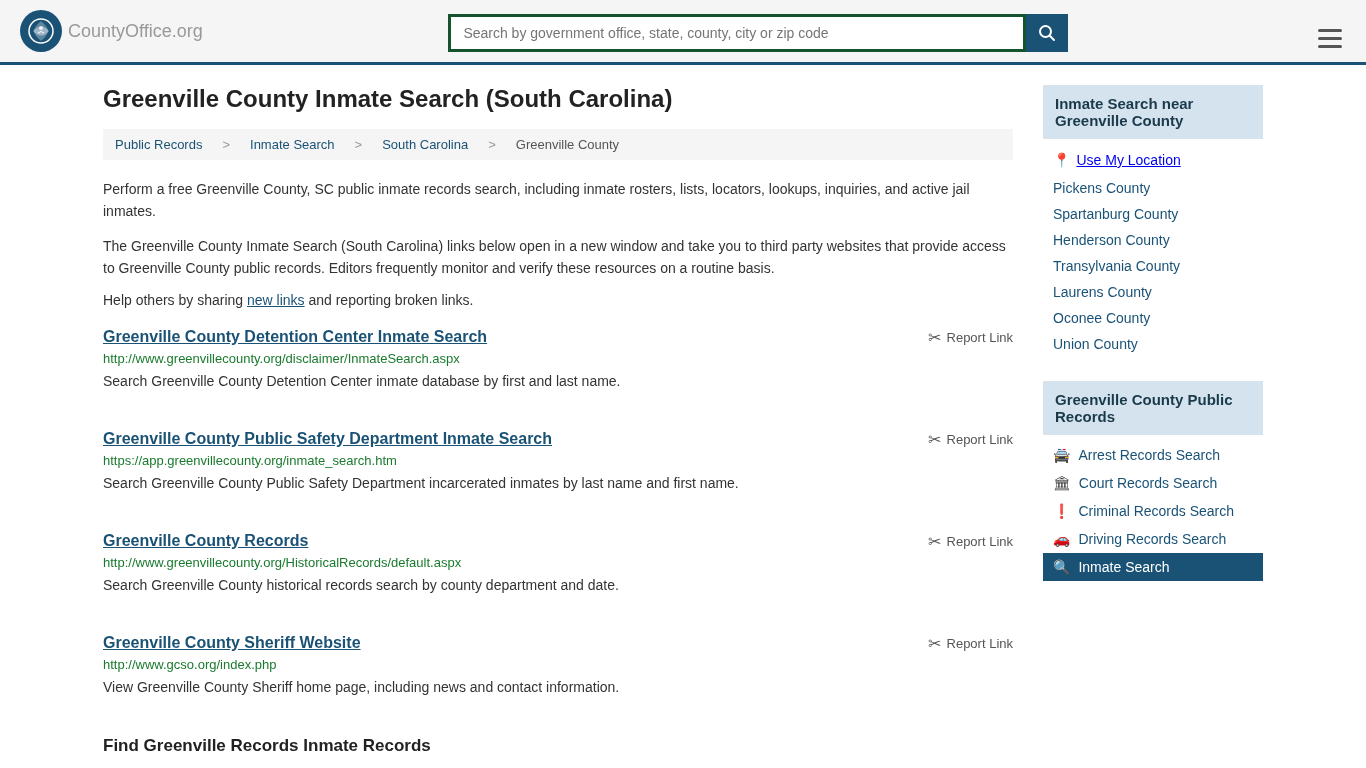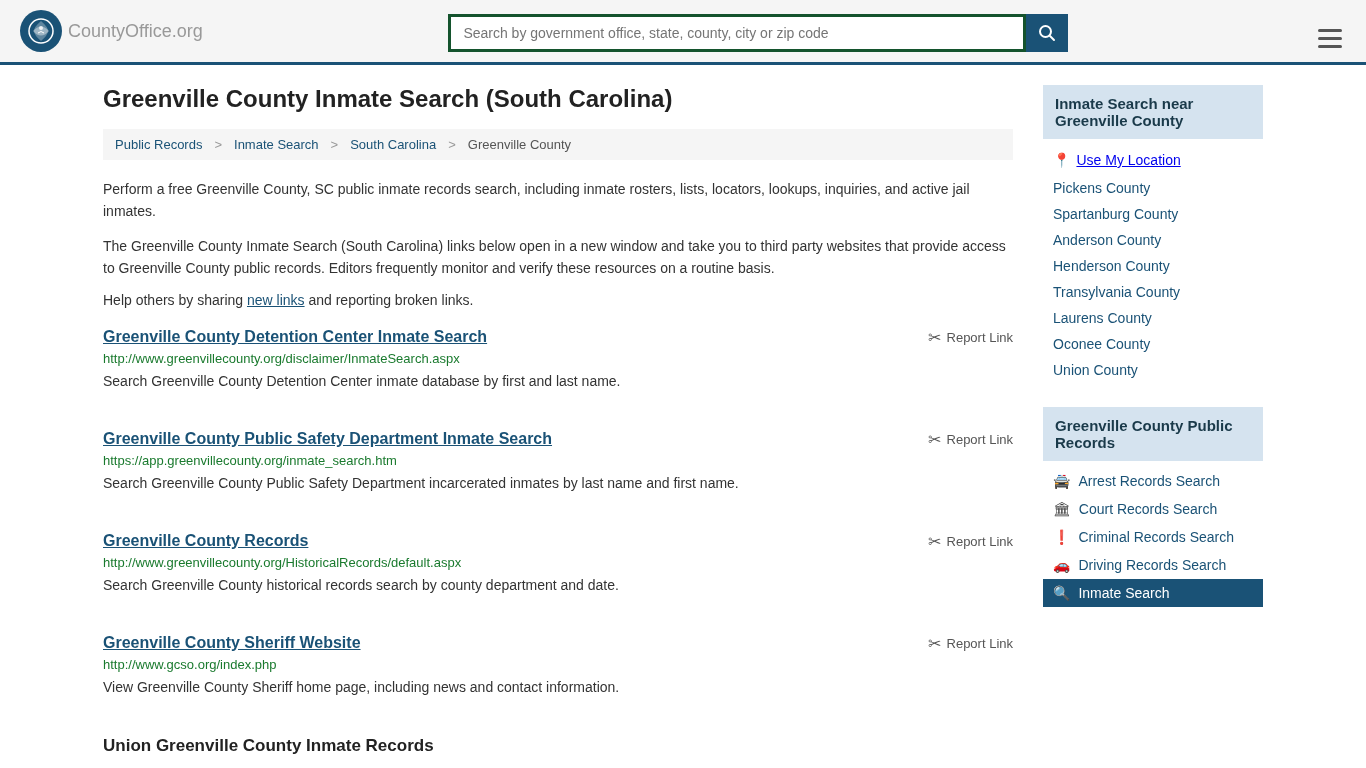--- a/index.html
+++ b/index.html
@@ -106,21 +106,21 @@
 
     
     .breadcrumb {
       background: #f5f5f5;
       padding: 8px 12px;
       margin-bottom: 18px;
       font-size: 13px;
       color: #555;
       display: flex;
       align-items: center;
-      gap: 12px;
+      gap: 20px;
       flex-wrap: wrap;
     }
     .breadcrumb a {
       color: #1a5276;
       text-decoration: none;
     }
     .breadcrumb .sep {
       color: #999;
     }
     .breadcrumb .current {
@@ -364,38 +364,37 @@
         <a href="#" class="result-title">Greenville County Sheriff Website</a>
         <span class="report-link">
           <span class="report-icon">✂</span>
           <span>Report Link</span>
         </span>
       </div>
       <span class="result-url">http://www.gcso.org/index.php</span>
       <p class="result-desc">View Greenville County Sheriff home page, including news and contact information.</p>
     </div>
 
-    <h2 class="section-heading">Union Greenville County Inmate Records</h2>
+    <h2 class="section-heading">Find Greenville Records Inmate Records</h2>
 
   </div>
 
   <aside class="sidebar">
 
     <div class="sidebar-section">
       <div class="sidebar-header">Inmate Search near Greenville County</div>
 
       <div class="location-item">
         <span class="location-icon">📍</span>
         <a href="#">Use My Location</a>
       </div>
 
       <ul class="sidebar-list">
         <li><a href="#">Pickens County</a></li>
         <li><a href="#">Spartanburg County</a></li>
-        <li><a href="#">Anderson County</a></li>
         <li><a href="#">Henderson County</a></li>
         <li><a href="#">Transylvania County</a></li>
         <li><a href="#">Laurens County</a></li>
         <li><a href="#">Oconee County</a></li>
         <li><a href="#">Union County</a></li>
       </ul>
     </div>
 
     <div class="sidebar-section">
       <div class="sidebar-header">Greenville County Public Records</div>

